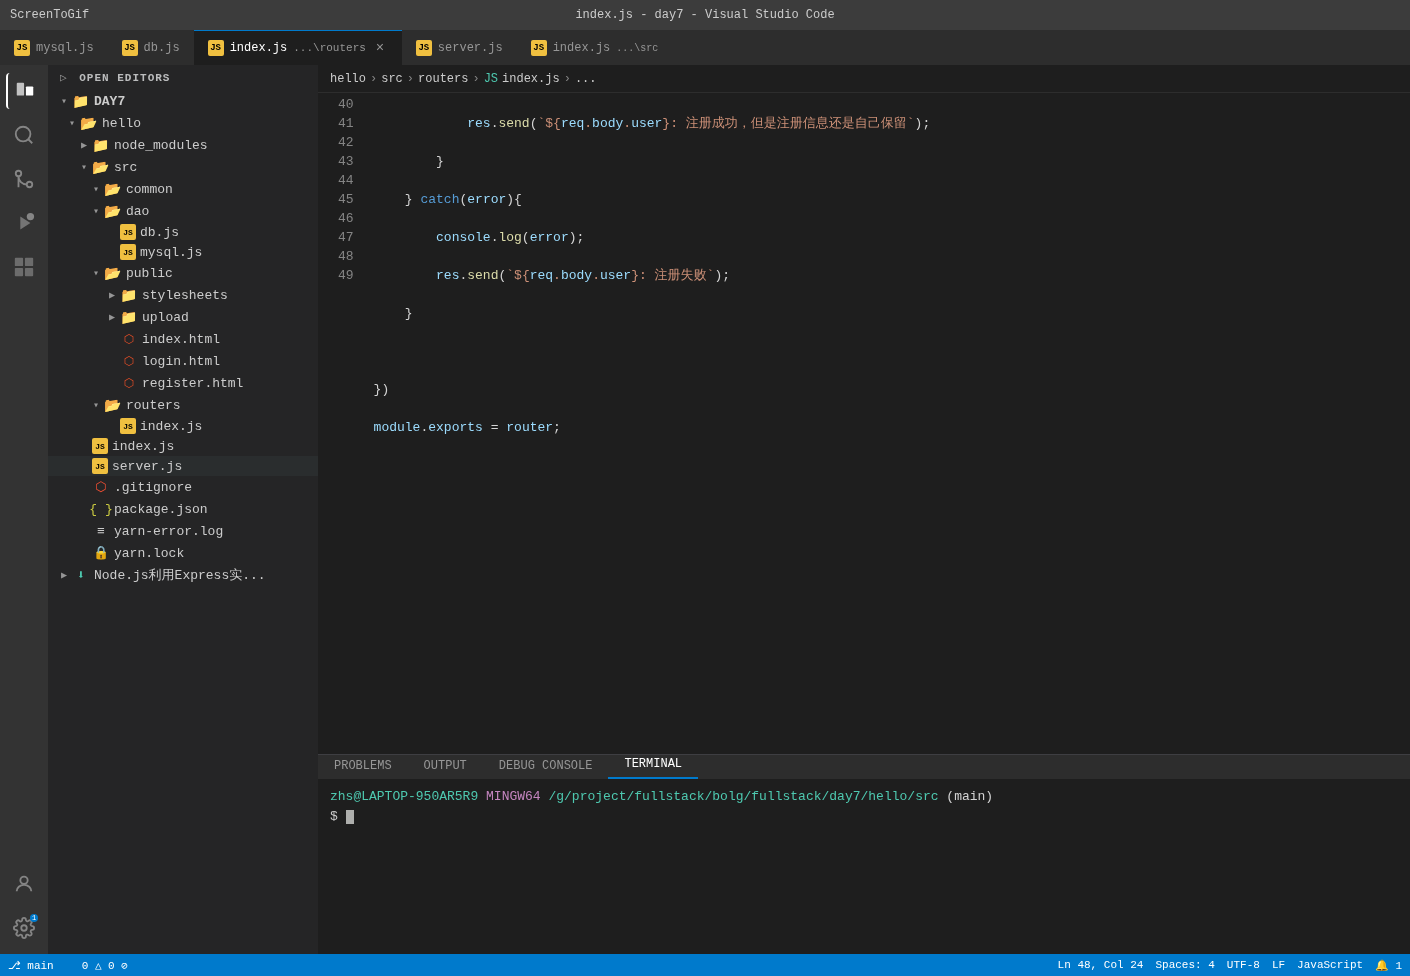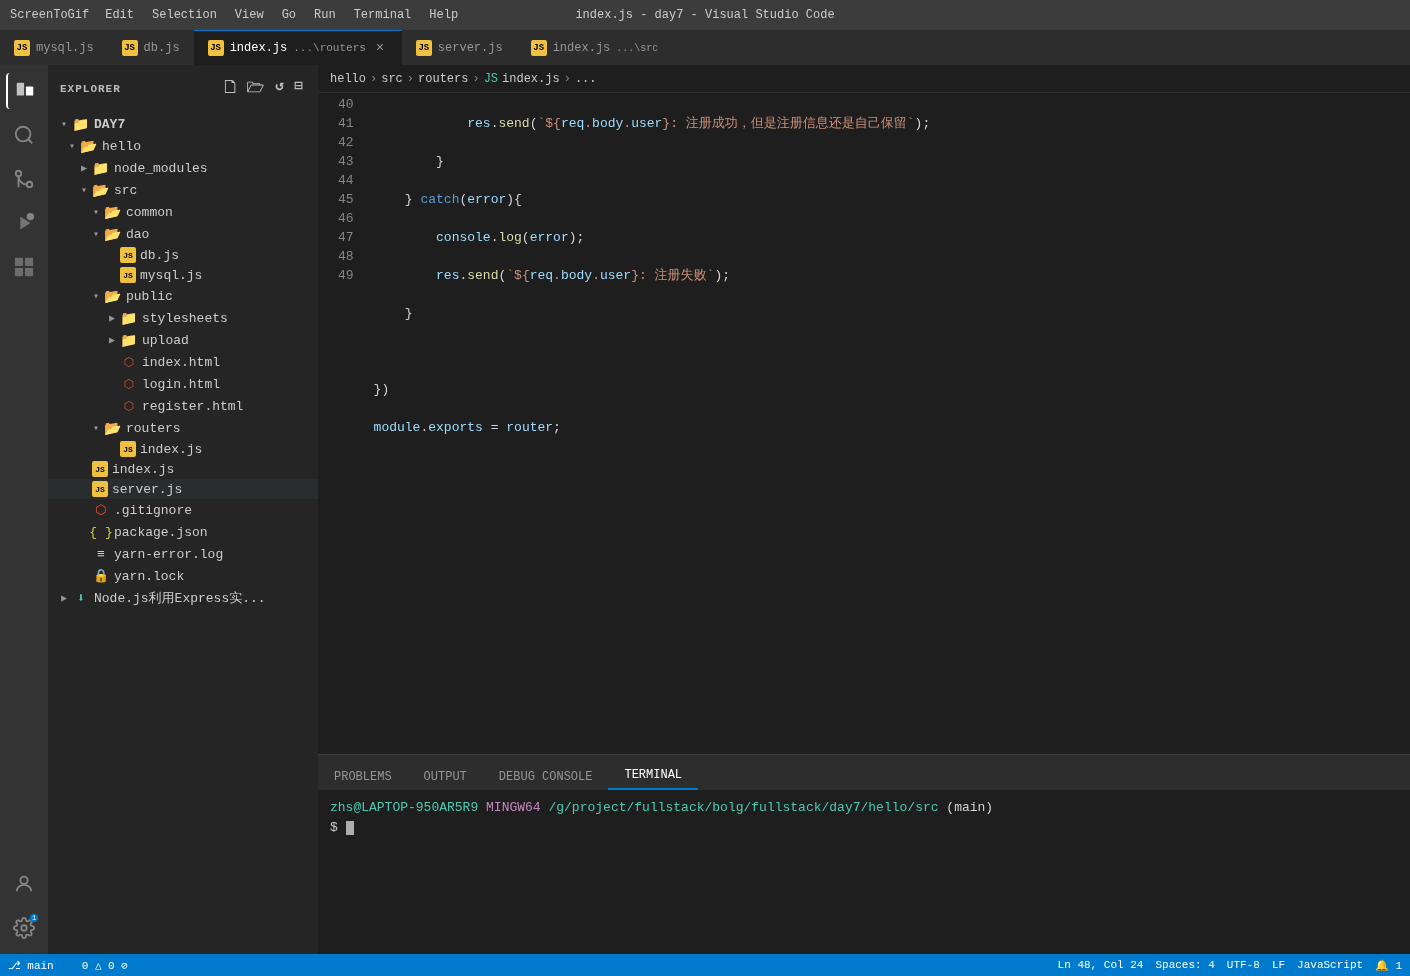--- a/index.html
+++ b/index.html
@@ -282,21 +282,21 @@
     
     .panel {
       height: 200px;
       background: #1e1e1e;
       border-top: 1px solid #3e3e42;
       display: flex;
       flex-direction: column;
       flex-shrink: 0;
     }
     .panel-tabs {
-      height: 35px;
+      height: 24px;
       background: #2d2d2d;
       display: flex;
       align-items: flex-end;
       gap: 0;
       flex-shrink: 0;
     }
     .panel-tab {
       padding: 6px 16px;
       font-size: 12px;
       color: #969696;
@@ -347,29 +347,20 @@
     ::-webkit-scrollbar { width: 8px; height: 8px; }
     ::-webkit-scrollbar-track { background: #1e1e1e; }
     ::-webkit-scrollbar-thumb { background: #424242; }
   </style>
 </head>
 <body>
 
 <div class="title-bar">
   <div class="title-bar-left">
     <span style="font-size:12px;color:#cccccc;">ScreenToGif</span>
-    <div class="menu-items">
-      <span class="menu-item">Edit</span>
-      <span class="menu-item">Selection</span>
-      <span class="menu-item">View</span>
-      <span class="menu-item">Go</span>
-      <span class="menu-item">Run</span>
-      <span class="menu-item">Terminal</span>
-      <span class="menu-item">Help</span>
-    </div>
   </div>
   <div class="title-bar-center">index.js - day7 - Visual Studio Code</div>
 </div>
 
 <div class="tab-bar">
   <div class="tab">
     <span class="js-icon">JS</span>
     <span>mysql.js</span>
   </div>
   <div class="tab">
@@ -441,31 +432,26 @@
         <svg width="22" height="22" viewBox="0 0 24 24" fill="none" stroke="currentColor" stroke-width="2">
             <circle cx="12" cy="12" r="3"></circle>
             <path d="M19.4 15a1.65 1.65 0 00.33 1.82l.06.06a2 2 0 010 2.83 2 2 0 01-2.83 0l-.06-.06a1.65 1.65 0 00-1.82-.33 1.65 1.65 0 00-1 1.51V21a2 2 0 01-4 0v-.09A1.65 1.65 0 009 19.4a1.65 1.65 0 00-1.82.33l-.06.06a2 2 0 01-2.83-2.83l.06-.06A1.65 1.65 0 004.68 15a1.65 1.65 0 00-1.51-1H3a2 2 0 010-4h.09A1.65 1.65 0 004.6 9a1.65 1.65 0 00-.33-1.82l-.06-.06a2 2 0 012.83-2.83l.06.06A1.65 1.65 0 009 4.68a1.65 1.65 0 001-1.51V3a2 2 0 014 0v.09a1.65 1.65 0 001 1.51 1.65 1.65 0 001.82-.33l.06-.06a2 2 0 012.83 2.83l-.06.06A1.65 1.65 0 0019.4 9a1.65 1.65 0 001.51 1H21a2 2 0 010 4h-.09a1.65 1.65 0 00-1.51 1z"></path>
           </svg>
         <span style="position:absolute;top:4px;right:4px;width:8px;height:8px;background:#007acc;border-radius:50%;font-size:7px;display:flex;align-items:center;justify-content:center;color:white;">1</span>
       </div>
     </div>
   </div>
 
   <div class="sidebar">
-    <div class="sidebar-header">
-      <span>EXPLORER</span>
-      <div class="sidebar-header-icons">
-        <span class="sidebar-icon-btn" title="New File">🗋</span>
-        <span class="sidebar-icon-btn" title="New Folder">🗁</span>
-        <span class="sidebar-icon-btn" title="Refresh">↺</span>
-        <span class="sidebar-icon-btn" title="Collapse">⊟</span>
-      </div>
-    </div>
     <div class="sidebar-content">
 
+      <div class="sidebar-section">
+        <span style="color:#969696;margin-right:4px;">▷</span>
+        <span>OPEN EDITORS</span>
+      </div>
 
       <div class="tree-item" style="padding-left:8px;">
         <span class="tree-indent" style="width:0px;"></span>
         <span class="tree-arrow">▾</span>
         <span class="tree-file-icon folder-icon">📁</span>
         <span style="font-weight:bold;">DAY7</span>
       </div>
 
       <div class="tree-item" style="padding-left:16px;">
         <span class="tree-arrow">▾</span>

